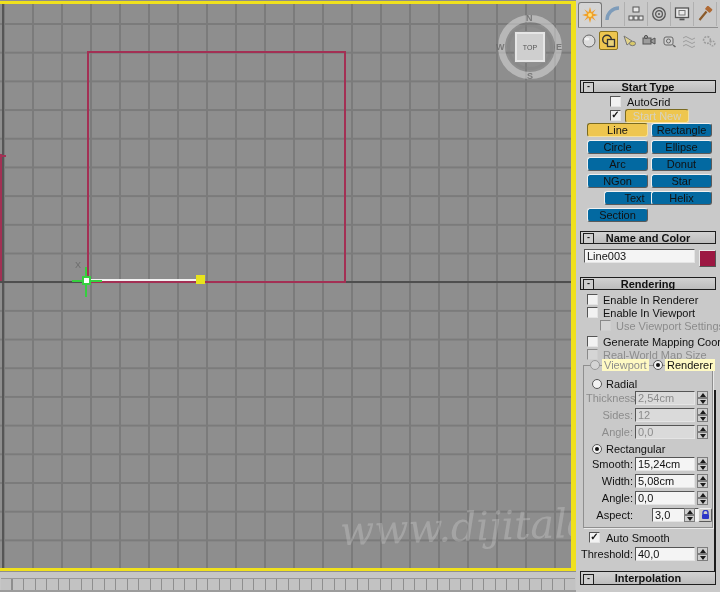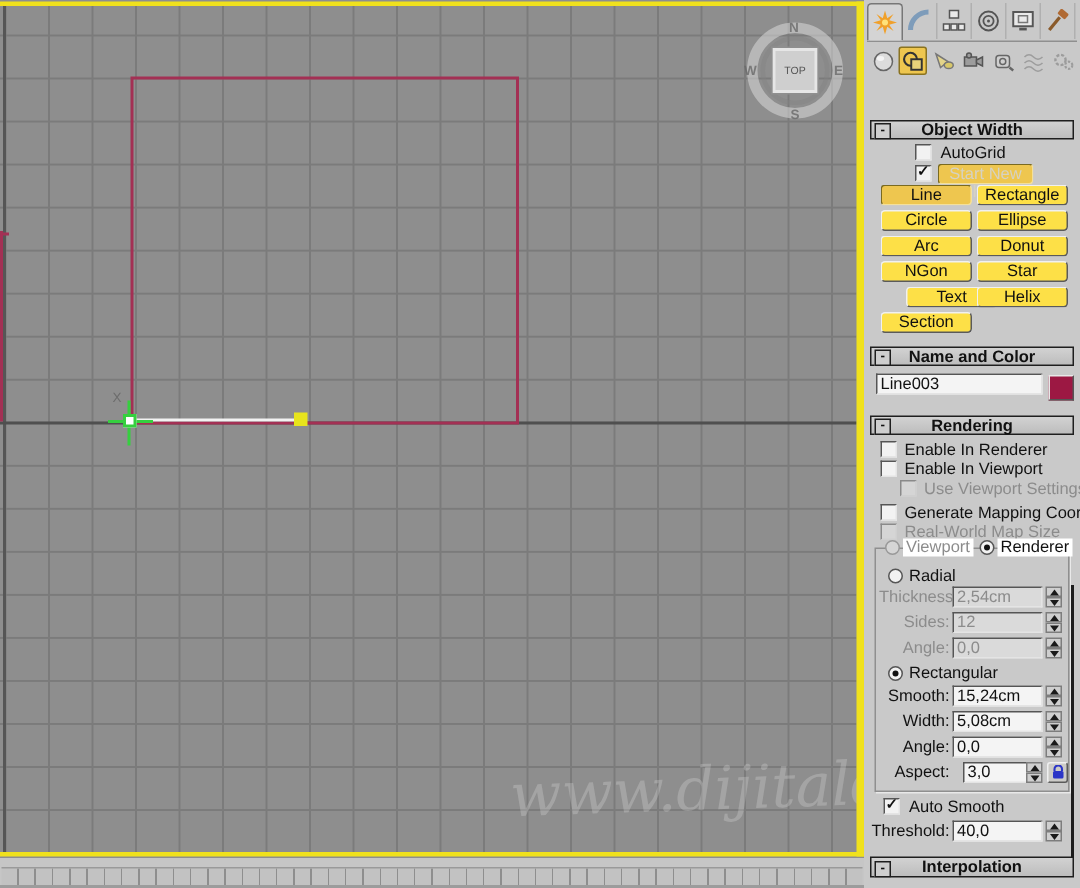--- a/index.html
+++ b/index.html
@@ -61,21 +61,21 @@
   .dropdown{position:absolute;left:4px;top:55px;width:134px;height:17px;background:#f2f2f2;
             border:1px solid;border-color:#5f5f5f #e8e8e8 #e8e8e8 #5f5f5f;box-sizing:border-box;
             display:flex;align-items:center;padding-left:4px}
   .dd-arrow{position:absolute;right:4px;top:6px;width:0;height:0;
             border-left:4px solid transparent;border-right:4px solid transparent;border-top:5px solid #444}
   .rollhead{position:absolute;left:4px;width:136px;height:13px;background:linear-gradient(#d2d2d2,#bdbdbd);
             border:1px solid #1e1e1e;box-sizing:border-box;display:flex;align-items:center;justify-content:center;
             font-weight:bold;font-size:11px}
   .minus{position:absolute;left:2px;top:1px;width:9px;height:9px;border:1px solid #1e1e1e;background:#cecece;
          font-size:9px;line-height:7px;text-align:center;font-weight:bold}
-  .btn{position:absolute;width:61px;height:14px;background:#fde047;border:1px solid;
+  .btn{position:absolute;width:61px;height:14px;background:#0369a1;border:1px solid;
        border-color:#f0f0f0 #5a5a5a #5a5a5a #f0f0f0;border-radius:3px;box-sizing:border-box;
        text-align:center;line-height:12px;font-size:11px}
   .btn.active{background:#eec64f;border-color:#7a6a20 #f4e09a #f4e09a #7a6a20}
   .cb{position:absolute;width:11px;height:11px;background:#f2f2f2;border:1px solid;
       border-color:#555 #e4e4e4 #e4e4e4 #555;box-sizing:border-box;font-size:10px;font-weight:bold;
       line-height:8px;text-align:center}
   .cb.disabled{background:#d5d5d5;border-color:#8a8a8a #cfcfcf #cfcfcf #8a8a8a}
   .lbl{position:absolute;font-size:11px;white-space:nowrap}
   .lbl.disabled{color:#8c8c8c}
   .radio{position:absolute;width:10px;height:10px;border-radius:50%;background:#f2f2f2;border:1px solid #555;
@@ -92,21 +92,21 @@
   .sp-dn::after{content:"";border-left:3px solid transparent;border-right:3px solid transparent;border-top:4px solid #1a1a1a}
   .groupbox{position:absolute;left:7px;top:365px;width:130px;height:163px;border:1px solid #8f8f8f;
             box-shadow:1px 1px 0 rgba(255,255,255,.6);box-sizing:border-box}
   .flab{position:absolute;width:47px;left:10px;text-align:right;font-size:11px}
   .swatch{position:absolute;left:123px;top:250px;width:15px;height:15px;background:#9c1843;
           border:1px solid;border-color:#e8e8e8 #555 #555 #e8e8e8;box-sizing:content-box}
   .lockbtn{position:absolute;left:122px;width:14px;height:14px;background:#cccbc8;border:1px solid;
            border-color:#f0f0f0 #5a5a5a #5a5a5a #f0f0f0;border-radius:2px;box-sizing:border-box;
            display:flex;align-items:center;justify-content:center}
   .scrollbar{position:absolute;left:138px;top:390px;width:2px;height:182px;background:#1c1c1c}
-  .bg-patch{background:#ffffff;padding:0 2px}
+  .bg-patch{background:#fef9c3;padding:0 2px}
 </style>
 </head>
 <body>
 
 <div id="viewport">
   <div class="vpgrid"></div>
   <div class="axis-v"></div>
   <div class="axis-h"></div>
   <div class="shape-rect"></div>
   <div class="edge-red-line"></div>
@@ -226,21 +226,21 @@
       <svg width="14" height="14" viewBox="0 0 14 14">
         <circle cx="5" cy="6" r="3.4" fill="none" stroke="#555" stroke-width="1.6" stroke-dasharray="2 1.2"></circle>
         <circle cx="10.5" cy="9.5" r="2.4" fill="none" stroke="#555" stroke-width="1.4" stroke-dasharray="1.6 1"></circle>
       </svg>
     </div>
   </div>
 
 
   <div class="rollhead" style="top:80px">
     <span class="minus">-</span>
-    <span>Object Width</span>
+    <span>Start Type</span>
   </div>
   <span class="cb" style="left:34px;top:96px"></span>
   <span class="lbl" style="left:51px;top:96px">AutoGrid</span>
   <span class="cb" style="left:34px;top:110px"><span>✓</span></span>
   <div class="btn active" style="left:49px;top:109px;width:64px;color:#d6d2c2">Start New Shape</div>
 
   <div class="btn active" style="left:11px;top:123px">Line</div>
   <div class="btn" style="left:75px;top:123px">Rectangle</div>
   <div class="btn" style="left:11px;top:140px">Circle</div>
   <div class="btn" style="left:75px;top:140px">Ellipse</div>
@@ -321,21 +321,21 @@
     </span>
 
   <span class="flab lbl" style="top:492px">Angle:</span>
   <input class="tinput" style="left: 59px; top: 491px; width: 60px;" value="0,0">
   <span class="spin" style="left:121px;top:491px">
       <span class="sp sp-up"></span>
       <span class="sp sp-dn"></span>
     </span>
 
   <span class="flab lbl" style="top:509px">Aspect:</span>
-  <input class="tinput" style="left: 66px; top: 508px; width: 52px;" value="3,0">
+  <input class="tinput" style="left: 76px; top: 508px; width: 52px;" value="3,0">
   <span class="spin" style="left:108px;top:508px">
       <span class="sp sp-up"></span>
       <span class="sp sp-dn"></span>
     </span>
   <span class="lockbtn" style="top:508px">
     <svg width="9" height="10" viewBox="0 0 9 10">
       <path d="M2 4 V2.8 A2.5 2.5 0 0 1 7 2.8 V4" fill="none" stroke="#2b35c7" stroke-width="1.4"></path>
       <rect x="1" y="4" width="7" height="5" rx="1" fill="#2b35c7"></rect>
     </svg>
   </span>

